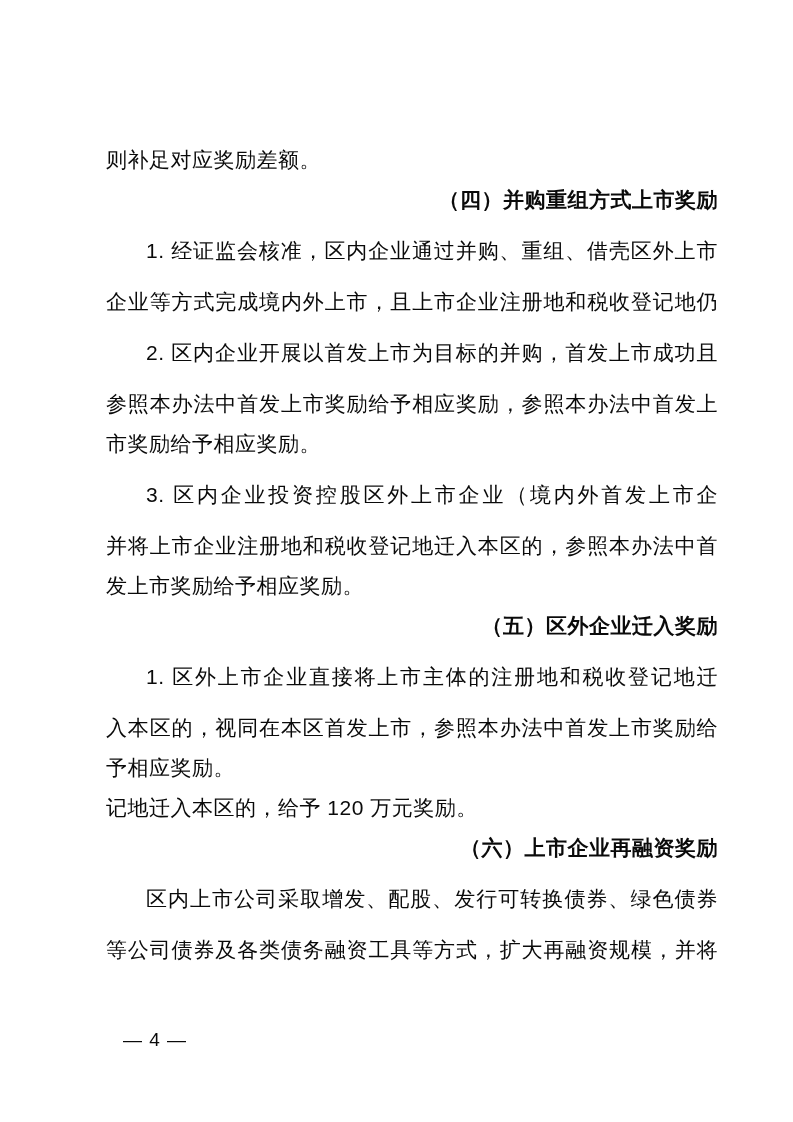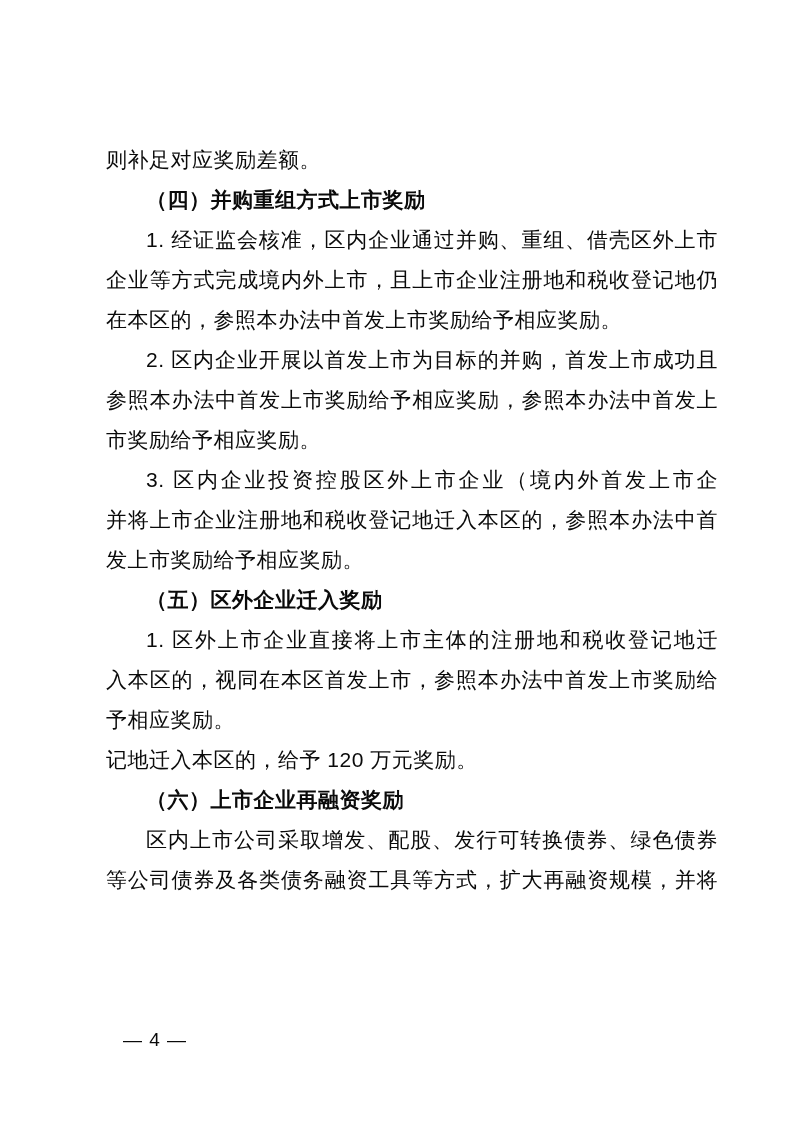--- a/index.html
+++ b/index.html
@@ -28,26 +28,28 @@
     line-height: 40px;
     font-size: 21px;
     letter-spacing: 0.5px;
     overflow: hidden;
     white-space: nowrap;
   }
   .line.justify {
     white-space: normal;
     text-align: justify;
     text-align-last: justify;
+    margin-top: 11px;
   }
   .line.indent {
     text-indent: 40px;
   }
   .line.heading {
     font-weight: 700;
+    text-align: right;
   }
   .page-number {
     position: absolute;
     left: 123px;
     top: 1026px;
     height: 28px;
     line-height: 28px;
     font-size: 19px;
     letter-spacing: 1px;
     color: #0a0a0a;
@@ -55,21 +57,20 @@
 </style>
 </head>
 <body>
 
 <div class="page">
   <div class="text-block" id="text-block">
       <div class="line">则补足对应奖励差额。</div>
       <div class="line heading indent">（四）并购重组方式上市奖励</div>
       <div class="line indent justify">1. 经证监会核准，区内企业通过并购、重组、借壳区外上市</div>
       <div class="line justify">企业等方式完成境内外上市，且上市企业注册地和税收登记地仍</div>
-      <div class="line">在本区的，参照本办法中首发上市奖励给予相应奖励。</div>
       <div class="line indent justify">2. 区内企业开展以首发上市为目标的并购，首发上市成功且</div>
       <div class="line justify">参照本办法中首发上市奖励给予相应奖励，参照本办法中首发上</div>
       <div class="line">市奖励给予相应奖励。</div>
       <div class="line indent justify">3. 区内企业投资控股区外上市企业（境内外首发上市企业），</div>
       <div class="line justify">并将上市企业注册地和税收登记地迁入本区的，参照本办法中首</div>
       <div class="line">发上市奖励给予相应奖励。</div>
       <div class="line heading indent">（五）区外企业迁入奖励</div>
       <div class="line indent justify">1. 区外上市企业直接将上市主体的注册地和税收登记地迁</div>
       <div class="line justify">入本区的，视同在本区首发上市，参照本办法中首发上市奖励给</div>
       <div class="line">予相应奖励。</div>

